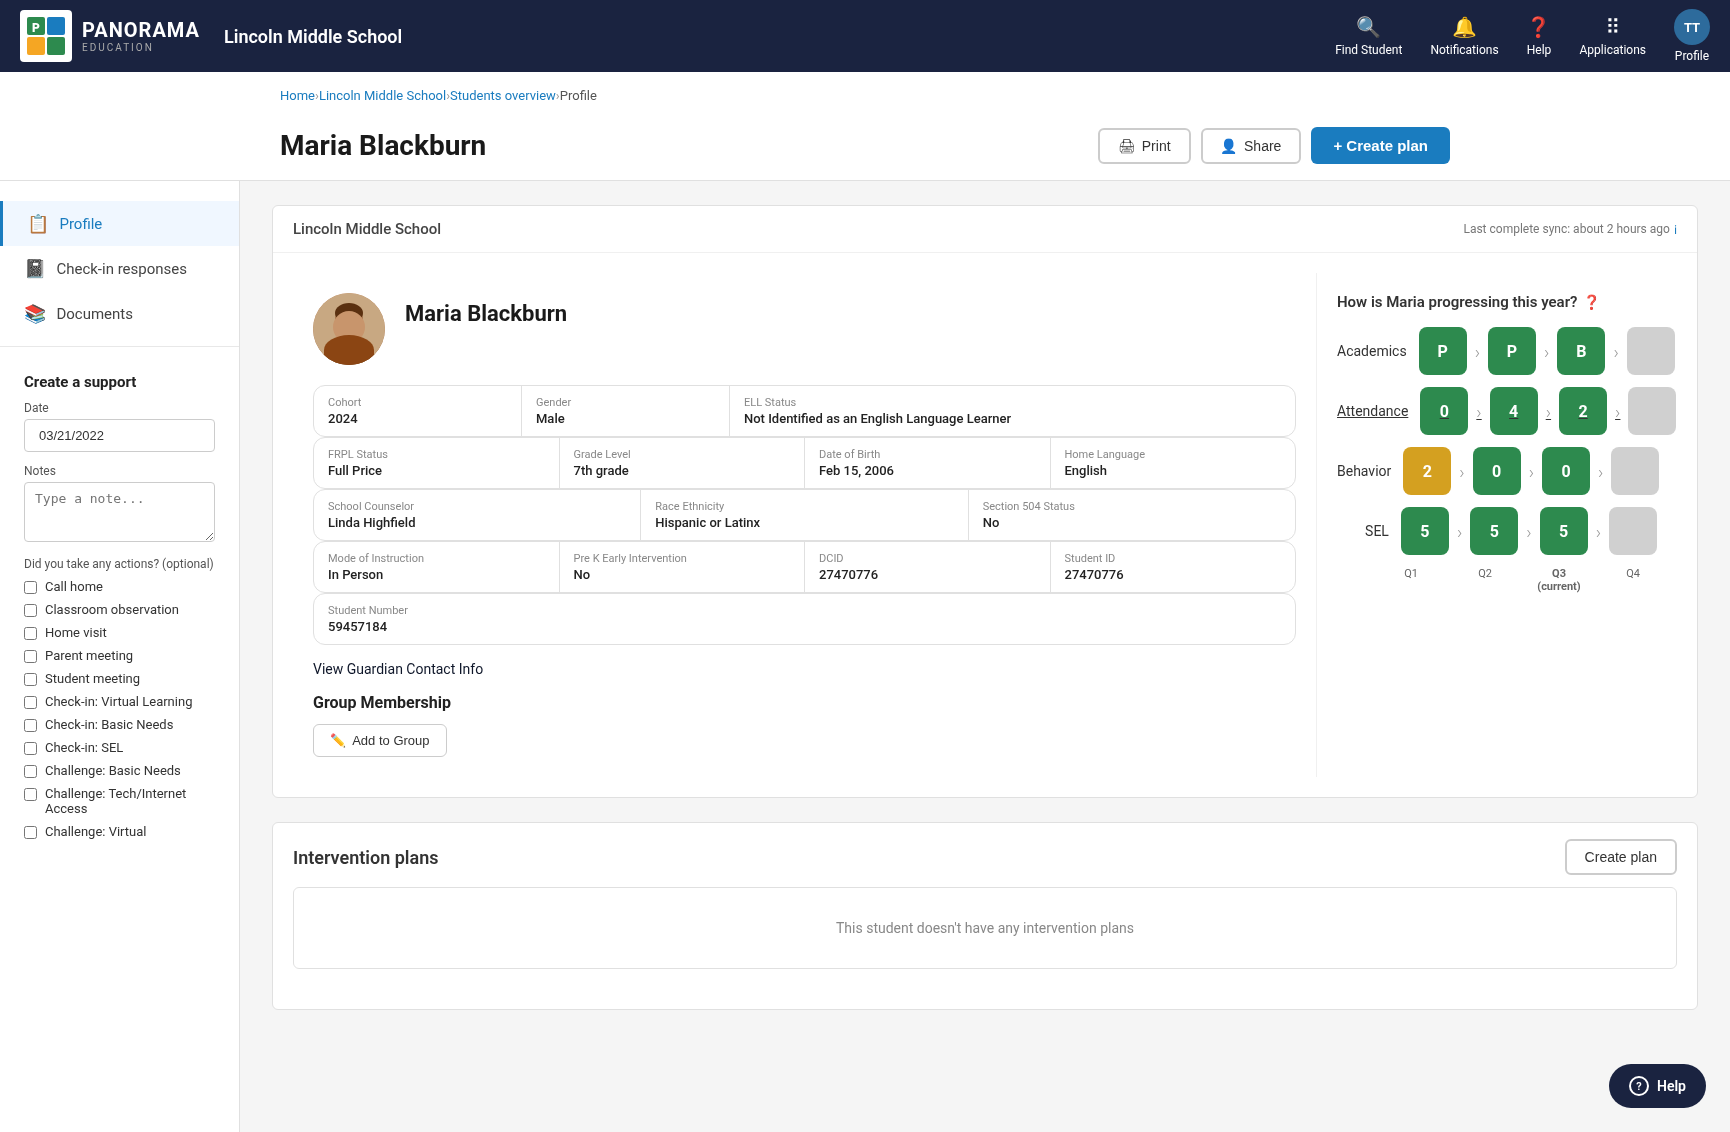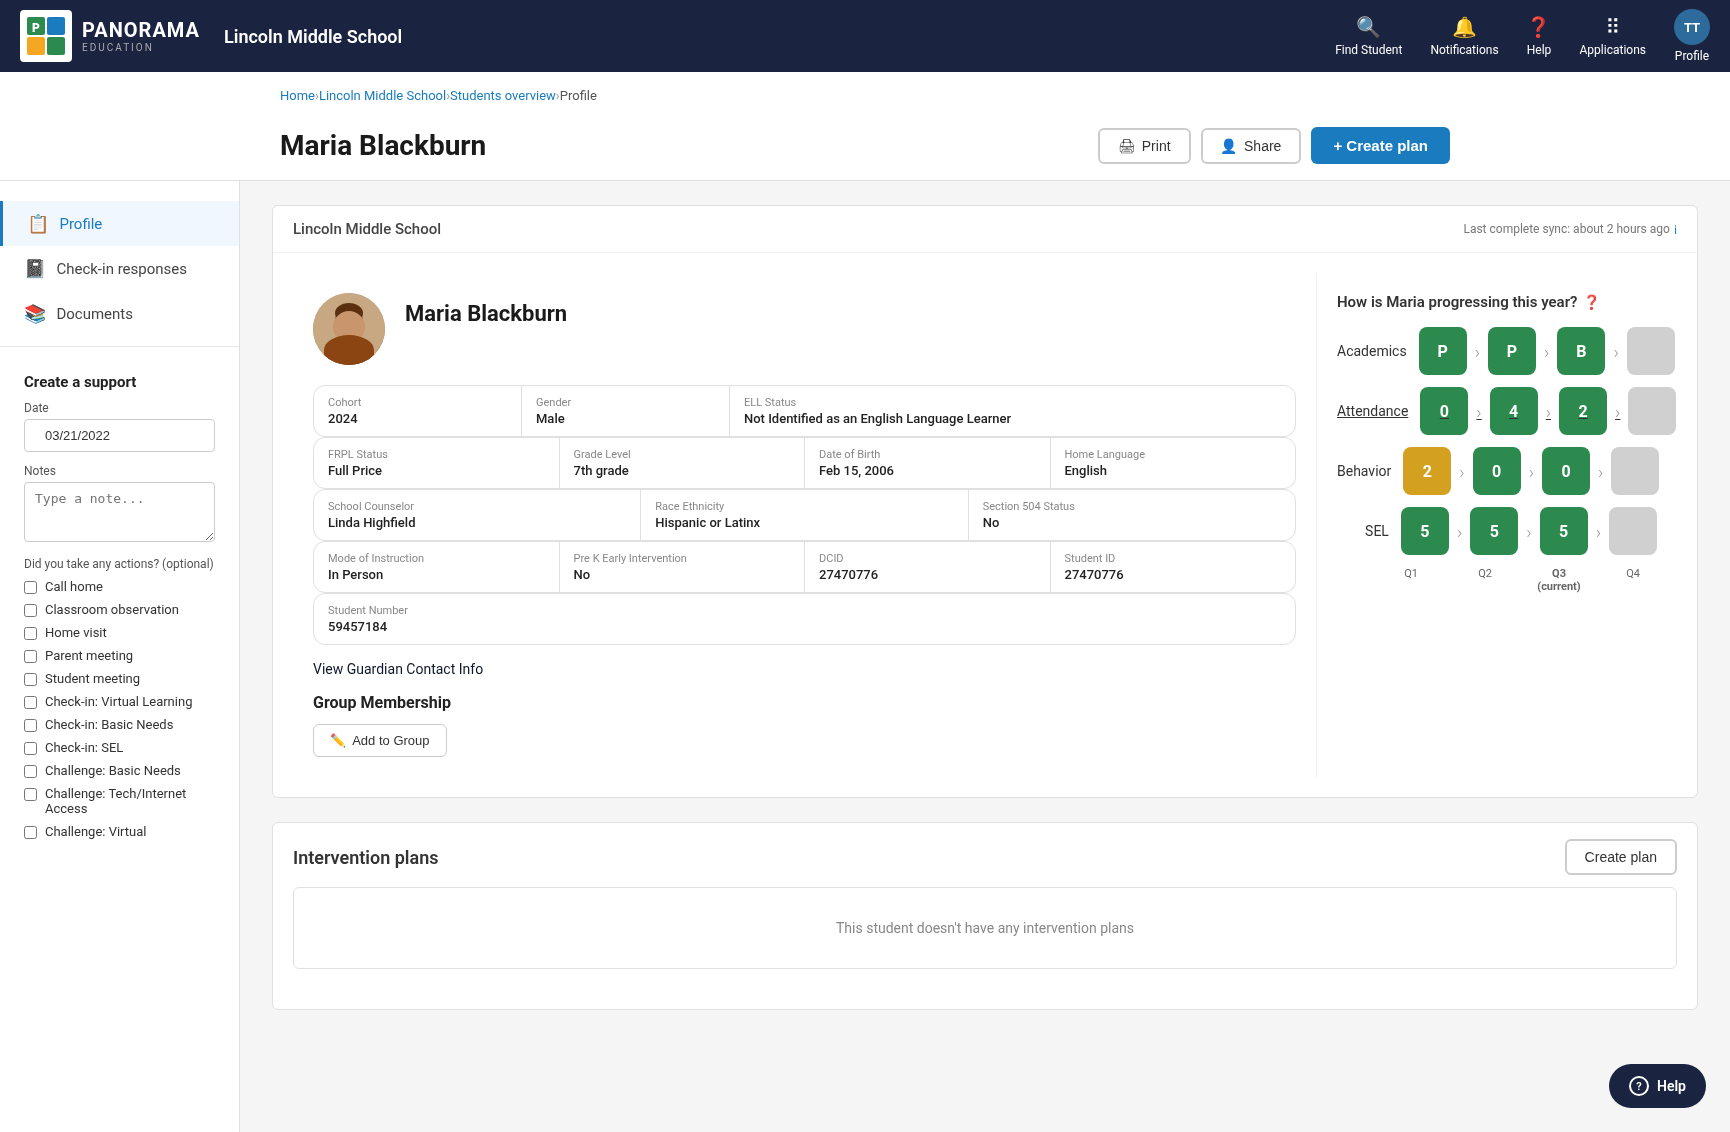--- a/index.html
+++ b/index.html
@@ -175,21 +175,21 @@
       margin-bottom: 10px;
     }
     .form-label {
       font-size: 12px;
       color: #555;
       margin-bottom: 4px;
       display: block;
     }
     .form-input {
       width: 100%;
-      padding: 8px 20px;
+      padding: 8px 14px;
       border: 1px solid #ccc;
       border-radius: 4px;
       font-size: 13px;
       color: #333;
       margin-bottom: 12px;
     }
     .form-textarea {
       width: 100%;
       padding: 8px 10px;
       border: 1px solid #ccc;

